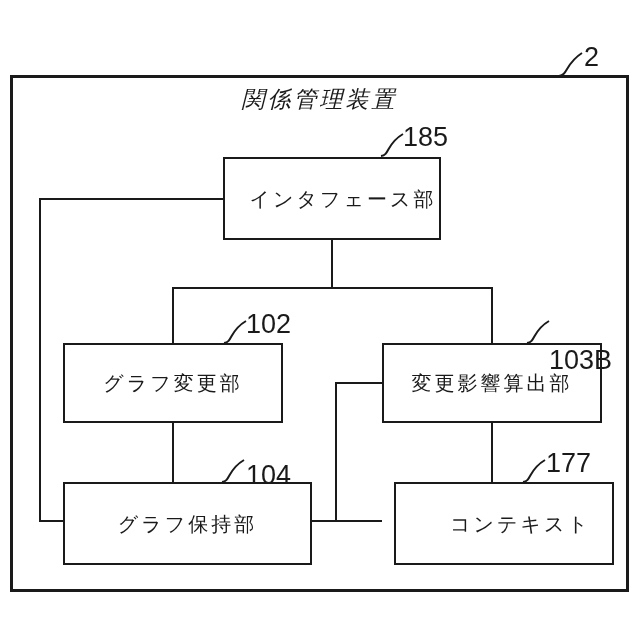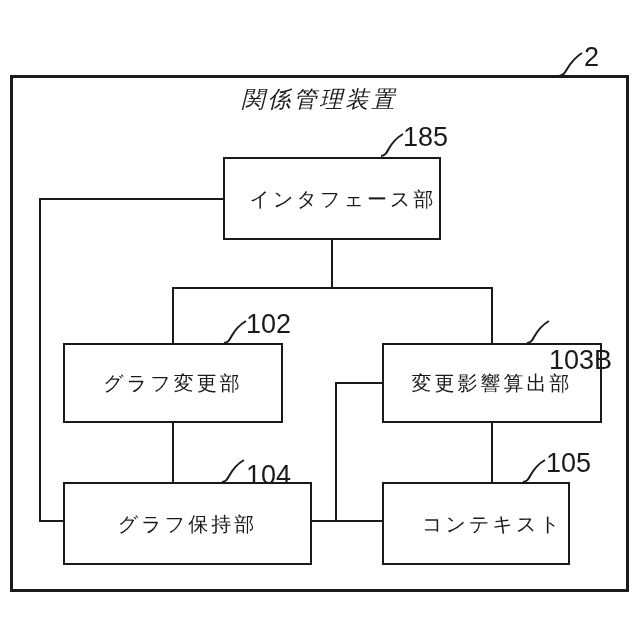--- a/index.html
+++ b/index.html
@@ -51,21 +51,21 @@
     letter-spacing: 3px;
     line-height: 30px;
     text-align: center;
     white-space: nowrap;
     z-index: 2;
   }
   .b101 { left: 223px; top: 157px; width: 218px; height: 83px; padding-left: 22px; }
   .b102 { left: 63px;  top: 343px; width: 220px; height: 80px; }
   .b103 { left: 382px; top: 343px; width: 220px; height: 80px; }
   .b104 { left: 63px;  top: 482px; width: 249px; height: 83px; }
-  .b105 { left: 382px; top: 482px; width: 188px; height: 83px; padding-left: 33px; }
+  .b105 { left: 394px; top: 482px; width: 220px; height: 83px; padding-left: 33px; }
   .line {
     position: absolute;
     background: #1a1a1a;
     z-index: 1;
   }
   .ref-num {
     position: absolute;
     font-size: 27px;
     font-weight: 500;
     letter-spacing: 0px;
@@ -143,20 +143,20 @@
     </svg>
   </div>
 
   <div class="ref-num" style="left:246px; top:460px;">104</div>
   <div class="leader" style="left:220px; top:458px;">
     <svg width="26" height="25" viewBox="0 0 26 25" fill="none">
       <path d="M2,24 C11,23 7,12 24,2" stroke="#1a1a1a" stroke-width="2"></path>
     </svg>
   </div>
 
-  <div class="ref-num" style="left:546px; top:448px;">105</div>
+  <div class="ref-num" style="left:546px; top:448px;">177</div>
   <div class="leader" style="left:521px; top:458px;">
     <svg width="26" height="25" viewBox="0 0 26 25" fill="none">
       <path d="M2,24 C11,23 7,12 24,2" stroke="#1a1a1a" stroke-width="2"></path>
     </svg>
   </div>
 
 </div>
 
 </body></html>

